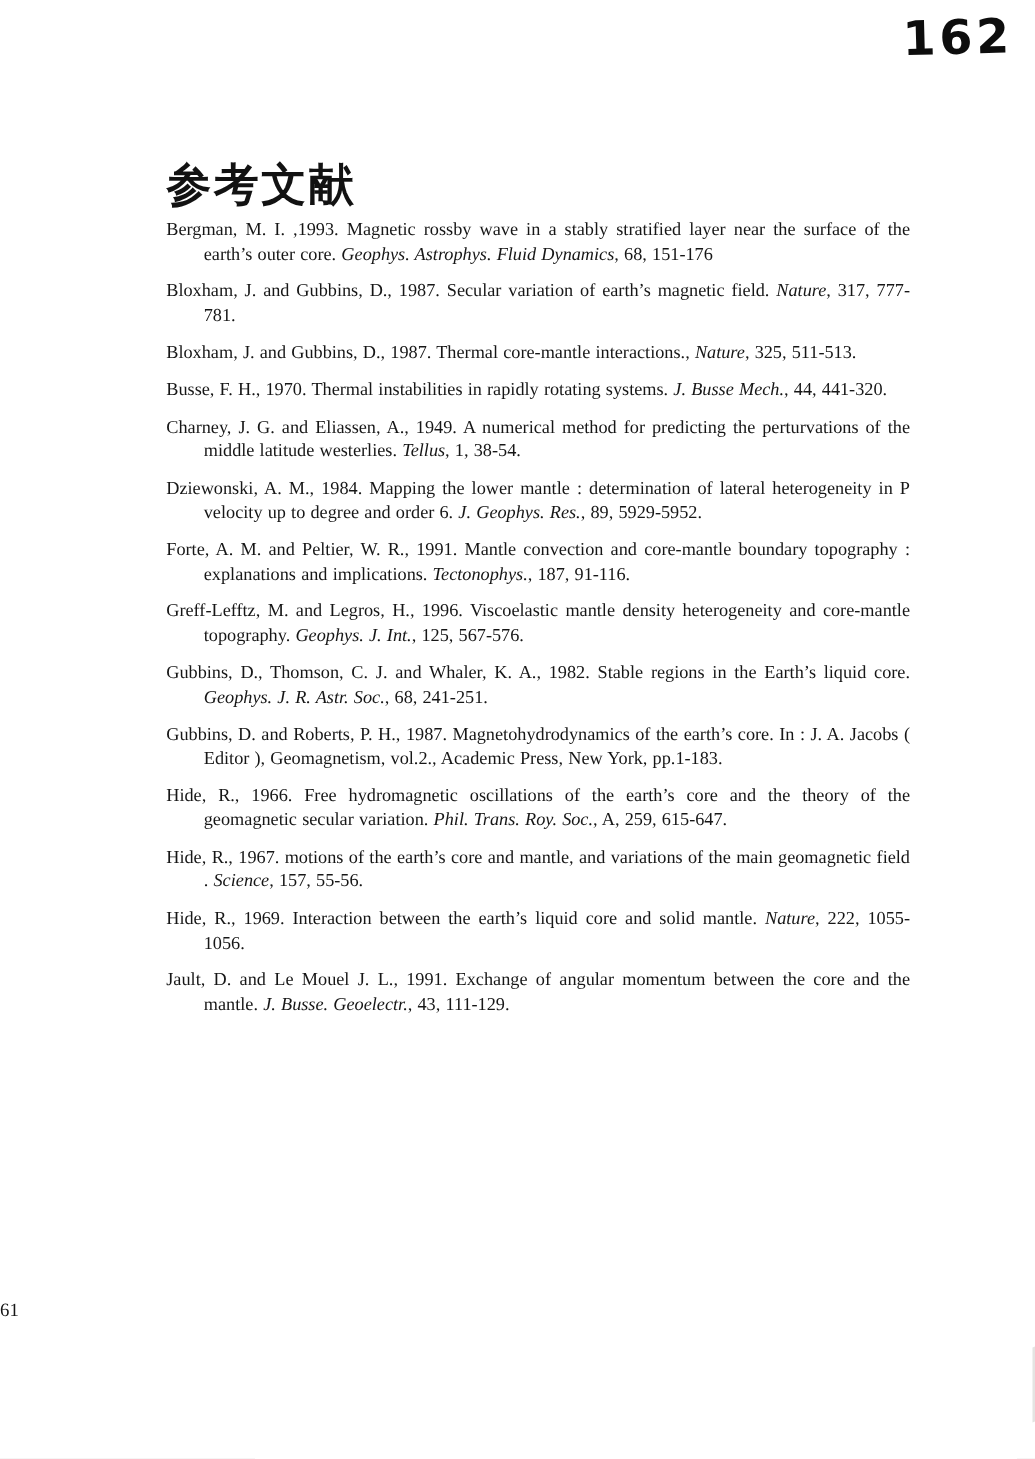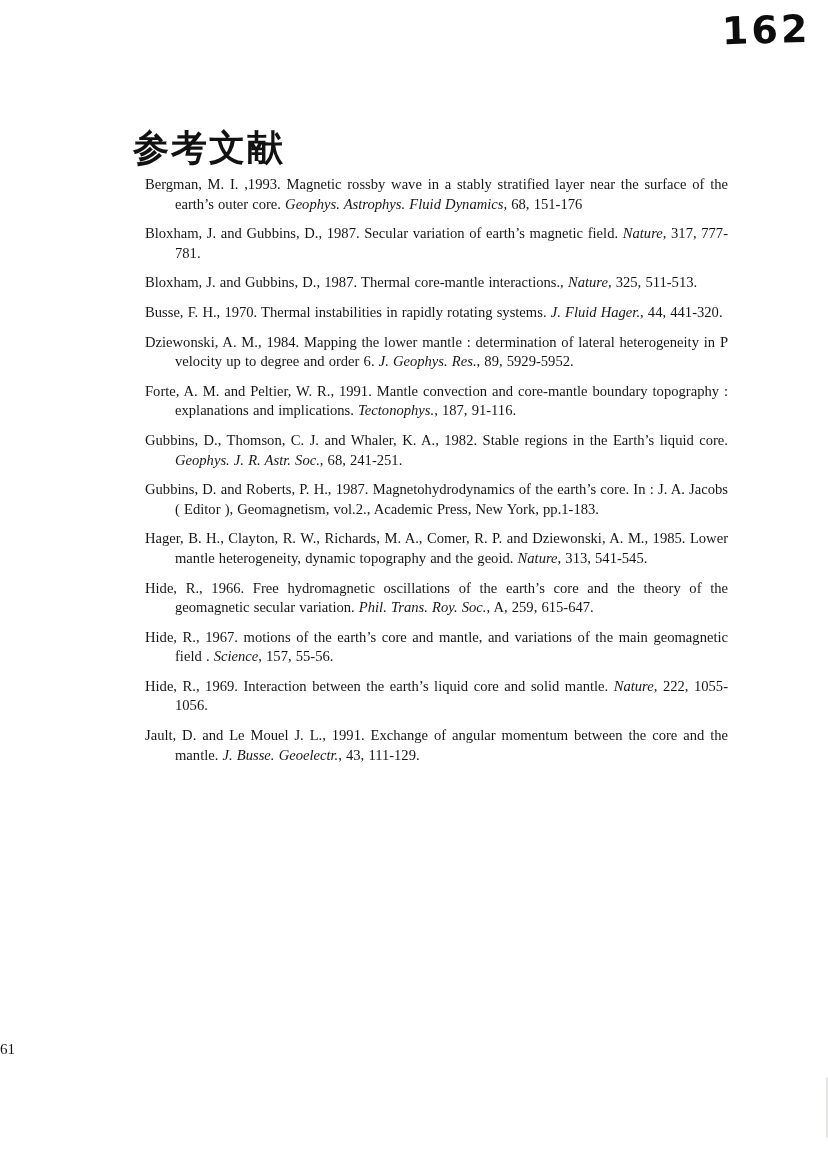--- a/index.html
+++ b/index.html
@@ -48,21 +48,21 @@
     letter-spacing: 2px;
     color: #121212;
   }
   .reference-list {
     position: absolute;
     left: 133px;
     top: 175px;
     width: 595px;
   }
   .ref {
-    margin: 0 0 10px 12px;
+    margin: 0 0 10px 0;
     padding-left: 30px;
     text-indent: -30px;
     text-align: justify;
     font-size: 14.6px;
     line-height: 19.6px;
     word-spacing: 0.5px;
   }
   .ref i {
     font-style: italic;
   }
@@ -81,26 +81,27 @@
 <div class="page">
 
   <div class="handwritten">162</div>
 
   <h1 class="heading">参考文献</h1>
 
   <div class="reference-list">
       <p class="ref"><span>Bergman, M. I. ,1993. Magnetic rossby wave in a stably stratified layer near the surface of the earth’s outer core. </span><i>Geophys. Astrophys. Fluid Dynamics</i><span>, 68, 151-176</span></p>
       <p class="ref"><span>Bloxham, J. and Gubbins, D., 1987. Secular variation of earth’s magnetic field. </span><i>Nature</i><span>, 317, 777-781.</span></p>
       <p class="ref"><span>Bloxham, J. and Gubbins, D., 1987. Thermal core-mantle interactions., </span><i>Nature</i><span>, 325, 511-513.</span></p>
-      <p class="ref"><span>Busse, F. H., 1970. Thermal instabilities in rapidly rotating systems. </span><i>J. Fluid Hager.</i><span>, 44, 441-320.</span></p>
+      <p class="ref"><span>Busse, F. H., 1970. Thermal instabilities in rapidly rotating systems. </span><i>J. Busse Mech.</i><span>, 44, 441-320.</span></p>
+      <p class="ref"><span>Charney, J. G. and Eliassen, A., 1949. A numerical method for predicting the perturvations of the middle latitude westerlies. </span><i>Tellus</i><span>, 1, 38-54.</span></p>
       <p class="ref"><span>Dziewonski, A. M., 1984. Mapping the lower mantle : determination of lateral heterogeneity in P velocity up to degree and order 6. </span><i>J. Geophys. Res.</i><span>, 89, 5929-5952.</span></p>
       <p class="ref"><span>Forte, A. M. and Peltier, W. R., 1991. Mantle convection and core-mantle boundary topography : explanations and implications. </span><i>Tectonophys.</i><span>, 187, 91-116.</span></p>
+      <p class="ref"><span>Greff-Lefftz, M. and Legros, H., 1996. Viscoelastic mantle density heterogeneity and core-mantle topography. </span><i>Geophys. J. Int.</i><span>, 125, 567-576.</span></p>
       <p class="ref"><span>Gubbins, D., Thomson, C. J. and Whaler, K. A., 1982. Stable regions in the Earth’s liquid core. </span><i>Geophys. J. R. Astr. Soc.</i><span>, 68, 241-251.</span></p>
       <p class="ref"><span>Gubbins, D. and Roberts, P. H., 1987. Magnetohydrodynamics of the earth’s core. In : J. A. Jacobs ( Editor ), Geomagnetism, vol.2., Academic Press, New York, pp.1-183.</span></p>
-      <p class="ref"><span>Hager, B. H., Clayton, R. W., Richards, M. A., Comer, R. P. and Dziewonski, A. M., 1985. Lower mantle heterogeneity, dynamic topography and the geoid. </span><i>Nature</i><span>, 313, 541-545.</span></p>
       <p class="ref"><span>Hide, R., 1966. Free hydromagnetic oscillations of the earth’s core and the theory of the geomagnetic secular variation. </span><i>Phil. Trans. Roy. Soc.</i><span>, A, 259, 615-647.</span></p>
       <p class="ref"><span>Hide, R., 1967. motions of the earth’s core and mantle, and variations of the main geomagnetic field . </span><i>Science</i><span>, 157, 55-56.</span></p>
       <p class="ref"><span>Hide, R., 1969. Interaction between the earth’s liquid core and solid mantle. </span><i>Nature</i><span>, 222, 1055-1056.</span></p>
       <p class="ref"><span>Jault, D. and Le Mouel J. L., 1991. Exchange of angular momentum between the core and the mantle. </span><i>J. Busse. Geoelectr.</i><span>, 43, 111-129.</span></p>
     </div>
 
   <div class="page-number">61</div>
 
   <div class="scan-edge"></div>
 

